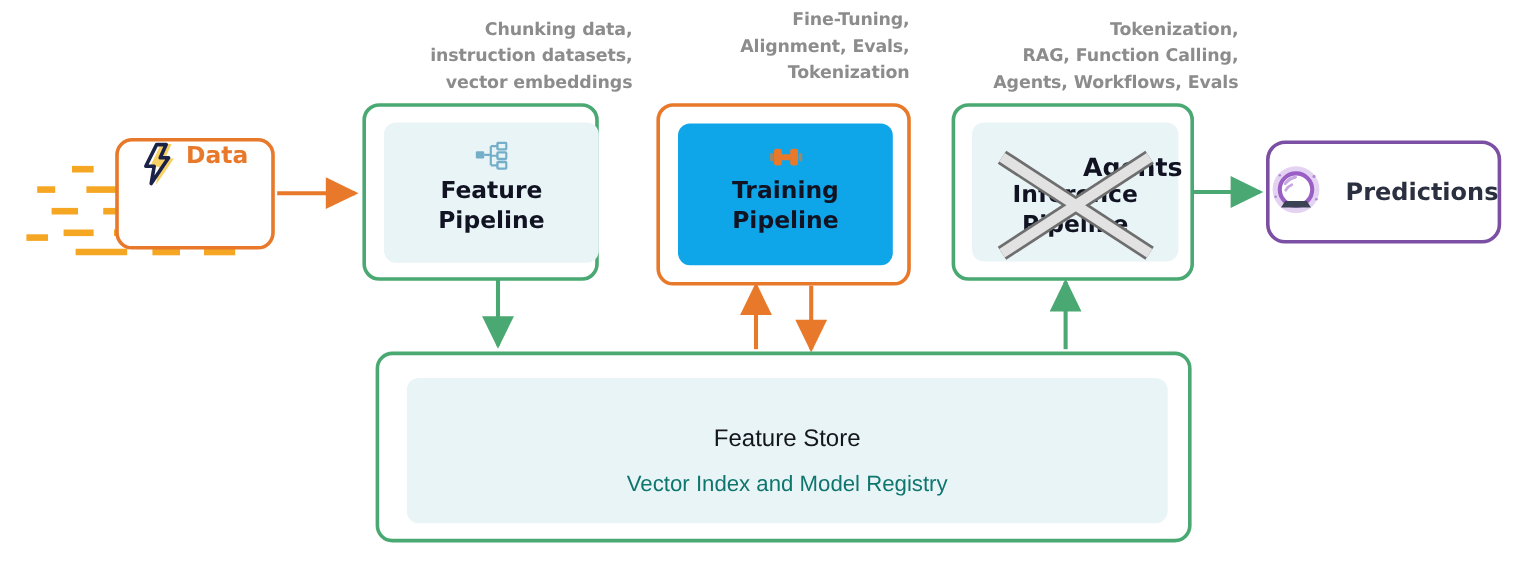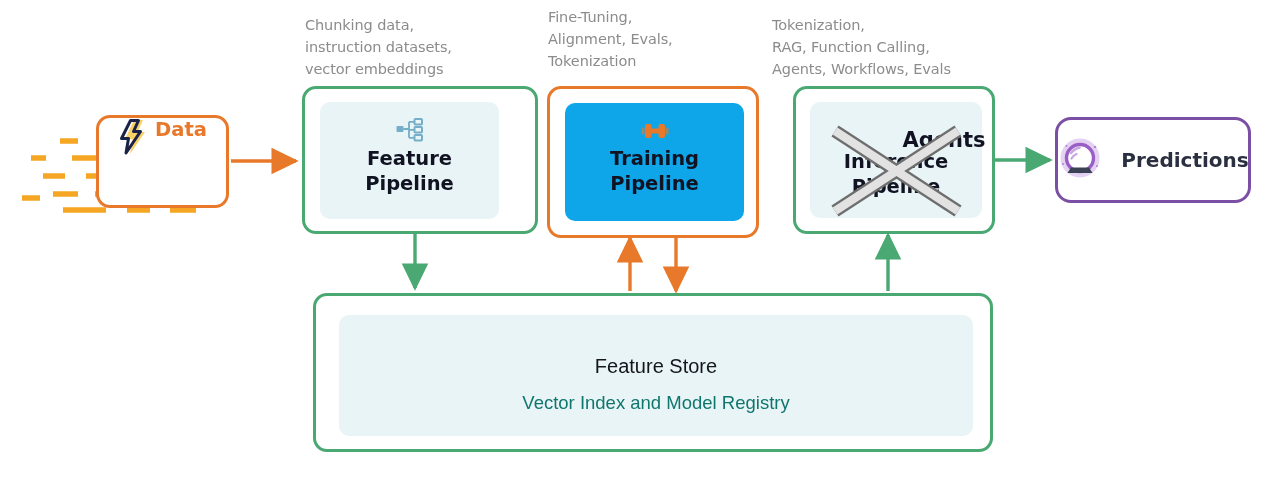--- a/index.html
+++ b/index.html
@@ -27,23 +27,23 @@
     left: 0;
     top: 0;
     width: 1274px;
     height: 480px;
     pointer-events: none;
   }
 
   
   .caption {
     position: absolute;
-    text-align: left;
+    text-align: right;
     color: #8c8c8c;
-    font-weight: normal;
+    font-weight: bold;
     font-size: 14.5px;
     line-height: 1.52;
     font-family: "DejaVu Sans", sans-serif;
     letter-spacing: -0.1px;
   }
   #cap-feature   { left: 305px; top: 14px; width: 222px; }
   #cap-training  { left: 548px; top: 6px; width: 210px; }
   #cap-inference { left: 772px; top: 14px; width: 260px; }
 
   
@@ -211,21 +211,21 @@
       <span class="iconwrap" style="position:static;width:auto;">
         <svg width="30" height="38" viewBox="0 0 30 38" xmlns="http://www.w3.org/2000/svg">
           <path d="M16 2 L25 2 L19.5 14 L27 14 L12 36 L14.5 21 L7 21 Z" fill="#f7d066"></path>
           <path d="M12.5 2.5 L20.5 2.5 L15.5 13.5 L22.5 13.5 L8 35 L10.5 20.5 L3.5 20.5 Z" fill="none" stroke="#1b2248" stroke-width="3" stroke-linejoin="round" stroke-linecap="round"></path>
         </svg>
       </span>
       <span id="data-label">Data</span>
     </div>
   </div>
 
-  <div class="obox green" style="left:302px; top:86px; width:236px; height:148px;padding-left:24px;">
+  <div class="obox green" style="left:302px; top:86px; width:197px; height:148px;padding-left:24px;">
     <div class="inner blue" style="left:15px; top:13px; width:179px; height:117px;">
       <div class="iconwrap" style="top:16px;">
         <svg width="27" height="25" viewBox="0 0 27 25" xmlns="http://www.w3.org/2000/svg">
           <g fill="#74aec8" stroke="#74aec8">
             <rect x="0.5" y="8" width="7" height="6" rx="1" stroke="none"></rect>
             <rect x="18.5" y="1" width="7.5" height="5.5" rx="1" fill="none" stroke-width="2"></rect>
             <rect x="18.5" y="9" width="7.5" height="5.5" rx="1" fill="none" stroke-width="2"></rect>
             <rect x="18.5" y="17" width="7.5" height="5.5" rx="1" fill="none" stroke-width="2"></rect>
             <path d="M7.5 11 L13 11 M13 3.8 L13 19.8 M13 3.8 L18 3.8 M13 11.8 L18 11.8 M13 19.8 L18 19.8" fill="none" stroke-width="1.8"></path>
           </g>

